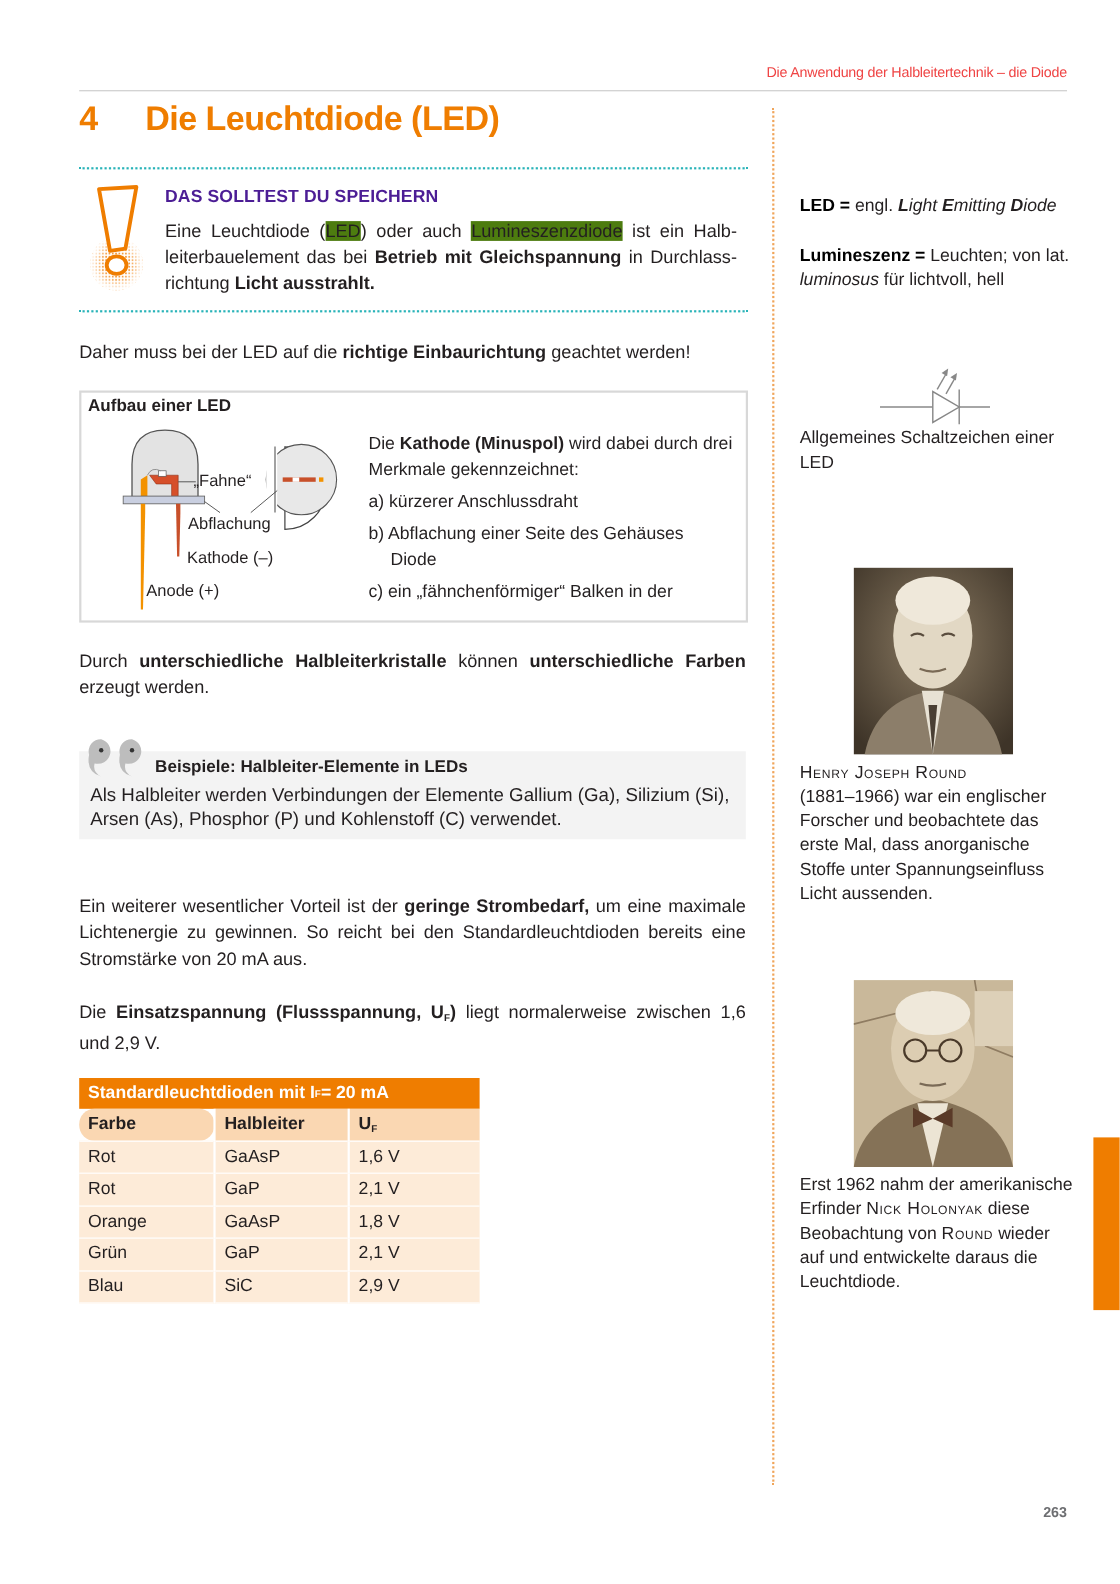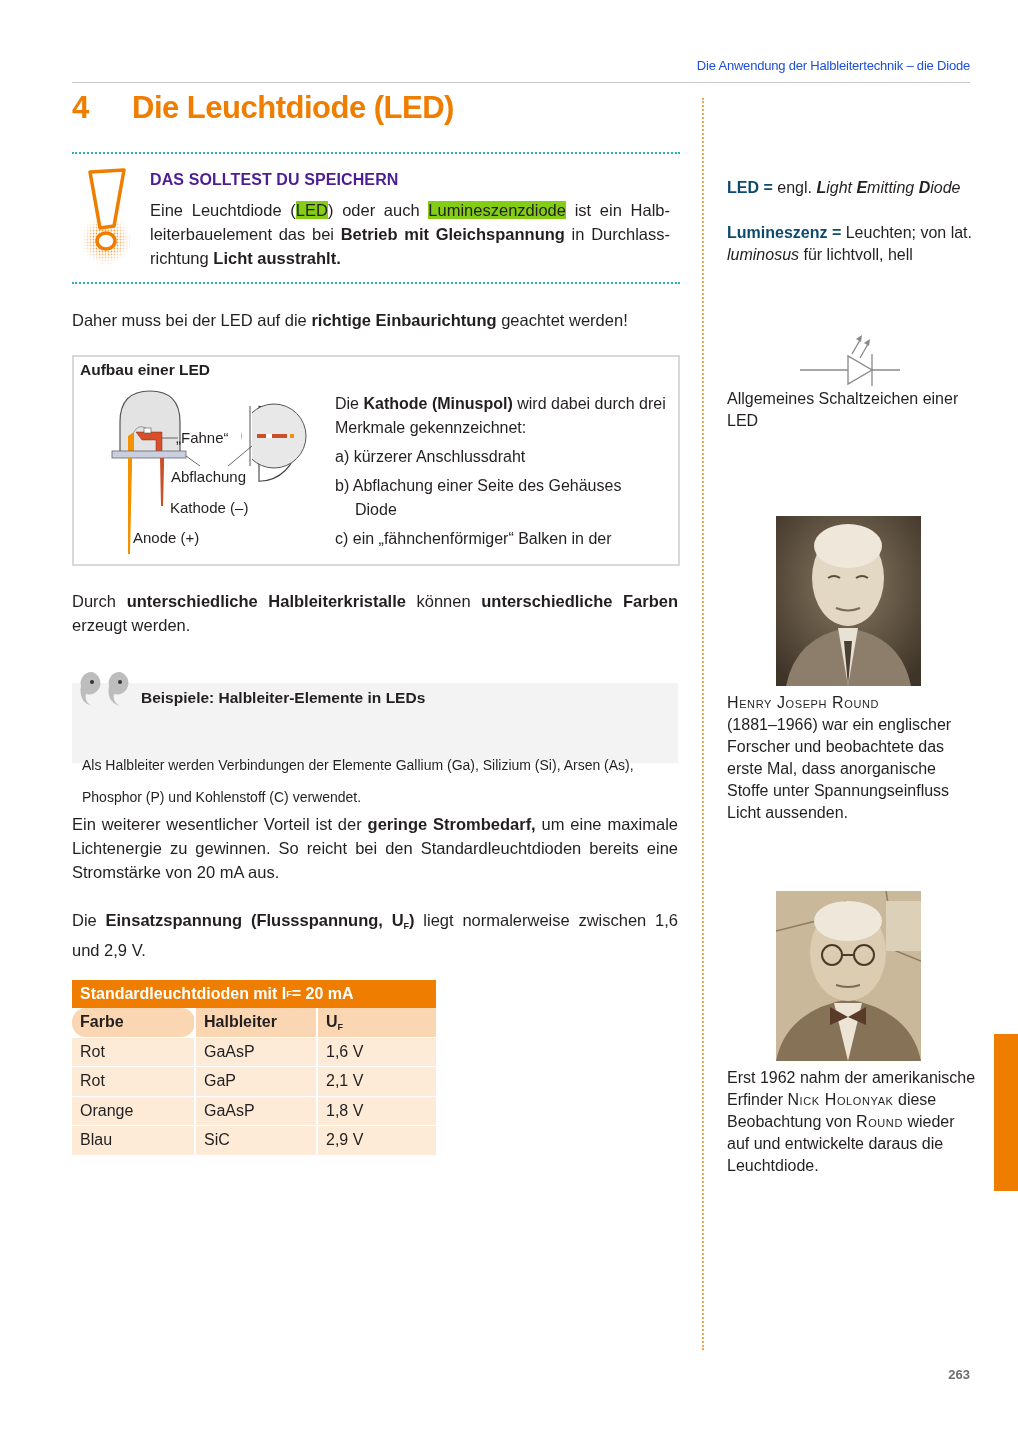--- a/index.html
+++ b/index.html
@@ -4,71 +4,71 @@
 <style>
   html, body { margin: 0; padding: 0; }
   body {
     width: 1018px; height: 1440px; position: relative; overflow: hidden;
     background: #ffffff; color: #231f20;
     font-family: "Liberation Sans", "DejaVu Sans", sans-serif;
   }
   .abs { position: absolute; }
   .running-head {
     left: 600px; top: 58px; width: 370px; text-align: right;
-    font-size: 13px; color: #1d4ed8; letter-spacing: -0.2px;
+    font-size: 13px; color: #ef4444; letter-spacing: -0.2px;
   }
   .head-rule { left: 72px; top: 82px; width: 898px; height: 1px; background: #c9c9c9; }
   .chapter-title {
     left: 72px; top: 90px; font-size: 31px; font-weight: bold; color: #ef7d00;
     letter-spacing: -0.5px; white-space: nowrap;
   }
   .chapter-num { display: inline-block; width: 60px; }
   .col-divider {
     left: 702px; top: 98px; width: 0; height: 1252px;
     border-left: 2px dotted #f0a55a;
   }
   .dot-rule { left: 72px; width: 608px; height: 0; border-top: 2px dotted #29b3b8; }
   .excl-icon { left: 80px; top: 166px; width: 56px; height: 100px; }
   .memo-title {
     left: 150px; top: 171px; font-size: 16px; font-weight: bold; color: #4c1d95; letter-spacing: 0.1px;
   }
   .memo-text { left: 150px; top: 198px; width: 520px; font-size: 16.5px; line-height: 24px; }
-  .hl { background: #84cc16; }
+  .hl { background: #4d7c0f; }
   b { font-weight: bold; }
   .para { left: 72px; width: 606px; font-size: 16.5px; line-height: 24px; }
   .justify { text-align: justify; }
   .box {
     left: 72px; top: 355px; width: 604px; height: 207px; border: 2px solid #d8d8d8; background: #fff;
   }
   .box-title { left: 80px; top: 361px; font-size: 15.5px; font-weight: bold; }
   .led-svg { left: 100px; top: 386px; width: 210px; height: 170px; }
   .led-label { font-size: 15px; color: #231f20; white-space: nowrap; }
   .box-text { left: 335px; top: 392px; width: 340px; font-size: 16px; line-height: 24px; }
   .box-text .li { margin-top: 5px; }
   .box-text .indent { padding-left: 20px; margin-top: 0; }
   .example-box {
     left: 72px; top: 683px; width: 606px; height: 80px; background: #f3f3f3;
   }
   .quote-icon { left: 78px; top: 668px; width: 58px; height: 40px; }
   .example-title { left: 141px; top: 689px; font-size: 15.5px; font-weight: bold; }
-  .example-text { left: 82px; top: 749px; width: 594px; font-size: 14px; line-height: 32px; }
+  .example-text { left: 82px; top: 712px; width: 594px; font-size: 17px; line-height: 22px; }
   .table-wrap { left: 72px; top: 980px; width: 364px; }
   table { border-collapse: collapse; width: 364px; font-size: 16px; }
   .t-caption {
     background: #ef7d00; color: #fff; font-weight: bold; height: 28px; padding: 0 8px; font-size: 16px;
     display: flex; align-items: center;
   }
   th, td { padding: 0 8px; height: 28.5px; text-align: left; border-right: 2px solid #fff; border-bottom: 1px solid #fff; }
   th { background: #fad7b2; font-weight: bold; }
   td { background: #fdebd8; font-weight: normal; margin-left: 32px; }
   th:last-child, td:last-child { border-right: none; }
   .c1 { width: 106px; border-radius: 14px; } .c2 { width: 104px; }
   sub { font-size: 9px; vertical-align: -3px; }
   .margin-note { left: 727px; width: 250px; font-size: 16px; line-height: 22px; }
-  .teal { color: #0c4a6e; font-weight: bold; }
+  .teal { color: #000000; font-weight: bold; }
   .sc { font-variant: small-caps; letter-spacing: 0.6px; margin-top: 13px; }
   .schem-svg { left: 800px; top: 330px; width: 110px; height: 56px; }
   .photo { left: 776px; width: 145px; height: 170px; overflow: hidden; }
   .thumb-tab { left: 994px; top: 1034px; width: 24px; height: 157px; background: #ef7d00; }
   .page-num { left: 930px; top: 1367px; width: 40px; text-align: right; font-size: 13px; font-weight: bold; color: #6d6e71; }
 </style>
 </head>
 <body>
 
 <div class="abs running-head">Die Anwendung der Halbleitertechnik – die Diode</div>
@@ -178,20 +178,25 @@
         </tr>
       <tr>
           <td>Rot</td>
           <td>GaP</td>
           <td>2,1 V</td>
         </tr>
       <tr>
           <td>Orange</td>
           <td>GaAsP</td>
           <td>1,8 V</td>
+        </tr>
+      <tr>
+          <td>Grün</td>
+          <td>GaP</td>
+          <td>2,1 V</td>
         </tr>
       <tr>
           <td>Blau</td>
           <td>SiC</td>
           <td>2,9 V</td>
         </tr>
     </tbody>
   </table>
 </div>
 

